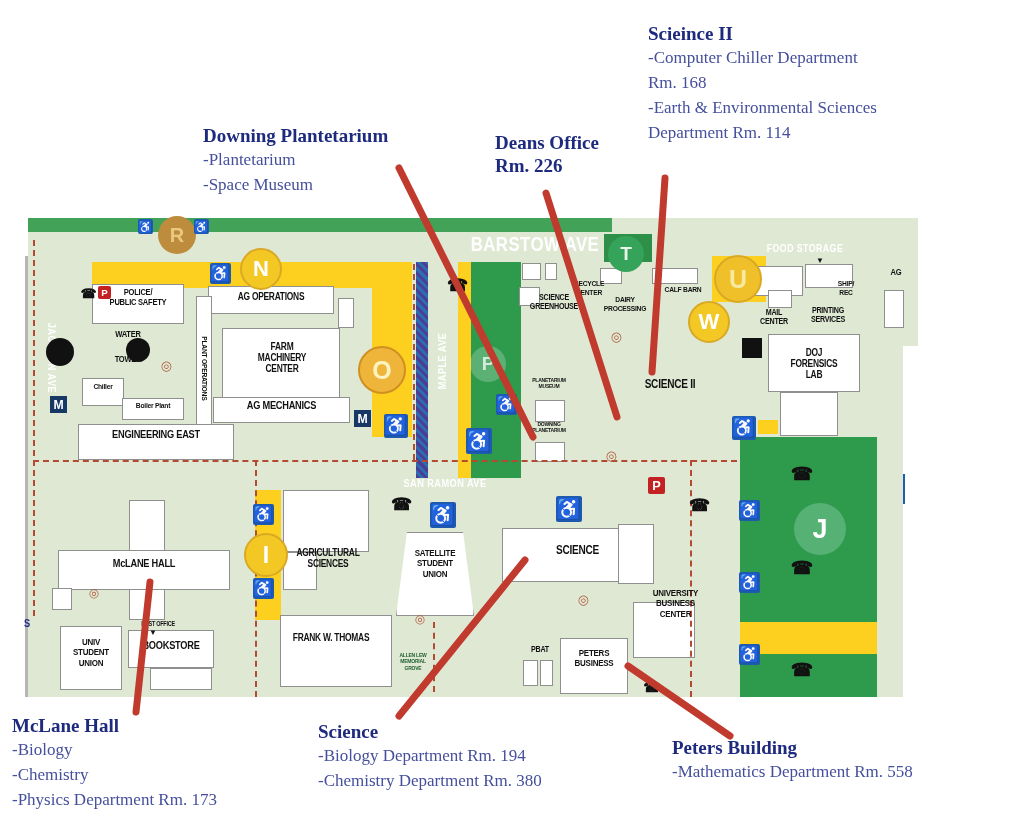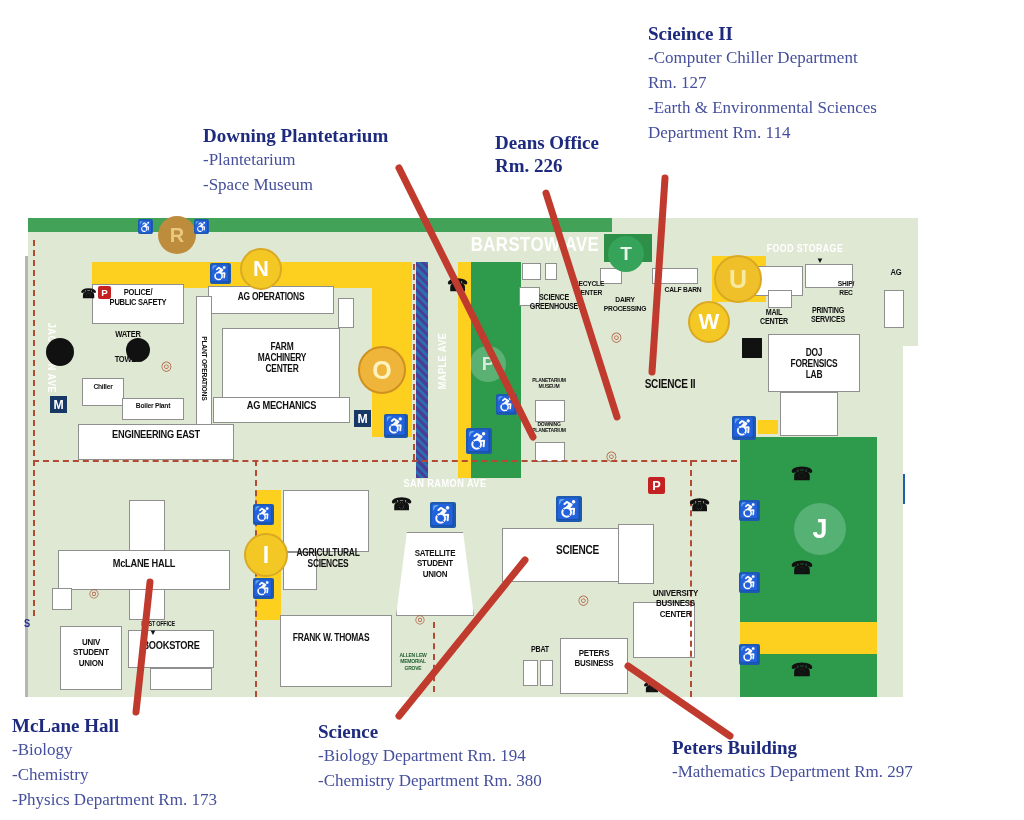--- a/index.html
+++ b/index.html
@@ -215,21 +215,21 @@
     <div class="icon" style="left: 126px; top: 338px; width: 24px; height: 24px; position: absolute; background: rgb(17, 17, 17); border-radius: 50%;"></div>
     <div class="icon" style="left: 742px; top: 338px; width: 20px; height: 20px; position: absolute; background: rgb(17, 17, 17);"></div>
     <div class="icon" style="left: 816px; top: 256px; width: 8px; height: 8px; position: absolute; color: rgb(17, 17, 17); font-size: 8px;">▼</div>
     <div class="icon" style="left: 149px; top: 628px; width: 8px; height: 8px; position: absolute; color: rgb(17, 17, 17); font-size: 8px;">▼</div>
   </div>
 
 <div class="callout" style="left:648px;top:22px;width:330px">
   <div class="co-title">Scieince II</div>
     <div class="co-lines">
       <div class="co-line">-Computer Chiller Department</div>
-      <div class="co-line">Rm. 127</div>
+      <div class="co-line">Rm. 168</div>
       <div class="co-line">-Earth &amp; Environmental Sciences</div>
       <div class="co-line">Department Rm. 114</div>
     </div>
 </div>
 <div class="callout" style="left:203px;top:124px;width:270px">
   <div class="co-title">Downing Plantetarium</div>
     <div class="co-lines">
       <div class="co-line">-Plantetarium</div>
       <div class="co-line">-Space Museum</div>
     </div>
@@ -250,21 +250,21 @@
 <div class="callout" style="left:318px;top:720px;width:300px">
   <div class="co-title">Science</div>
     <div class="co-lines">
       <div class="co-line">-Biology Department Rm. 194</div>
       <div class="co-line">-Chemistry Department Rm. 380</div>
     </div>
 </div>
 <div class="callout" style="left:672px;top:736px;width:330px">
   <div class="co-title">Peters Building</div>
     <div class="co-lines">
-      <div class="co-line">-Mathematics Department Rm. 297</div>
+      <div class="co-line">-Mathematics Department Rm. 558</div>
     </div>
 </div>
 
 <svg id="svg-top" width="1024" height="820" style="z-index:40;pointer-events:none">
     <line x1="399" y1="168" x2="533" y2="437" stroke="#c03a2e" stroke-width="7" stroke-linecap="round"></line>
     <line x1="546" y1="193" x2="617" y2="417" stroke="#c03a2e" stroke-width="7" stroke-linecap="round"></line>
     <line x1="665" y1="178" x2="652" y2="372" stroke="#c03a2e" stroke-width="7" stroke-linecap="round"></line>
     <line x1="150" y1="582" x2="136" y2="712" stroke="#c03a2e" stroke-width="7" stroke-linecap="round"></line>
     <line x1="525" y1="560" x2="399" y2="716" stroke="#c03a2e" stroke-width="7" stroke-linecap="round"></line>
     <line x1="628" y1="666" x2="730" y2="736" stroke="#c03a2e" stroke-width="7" stroke-linecap="round"></line>

